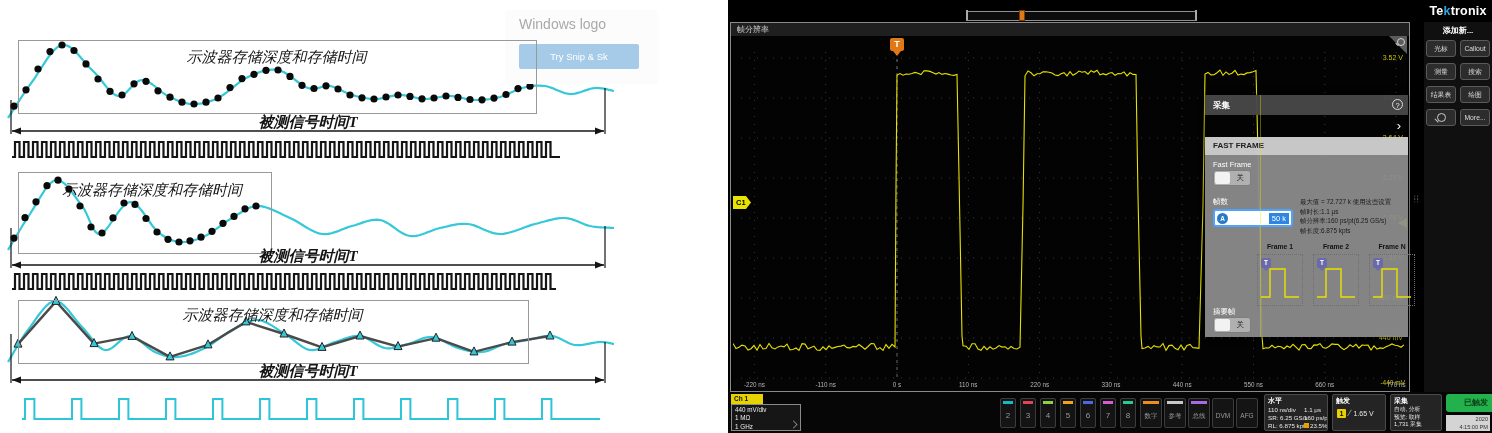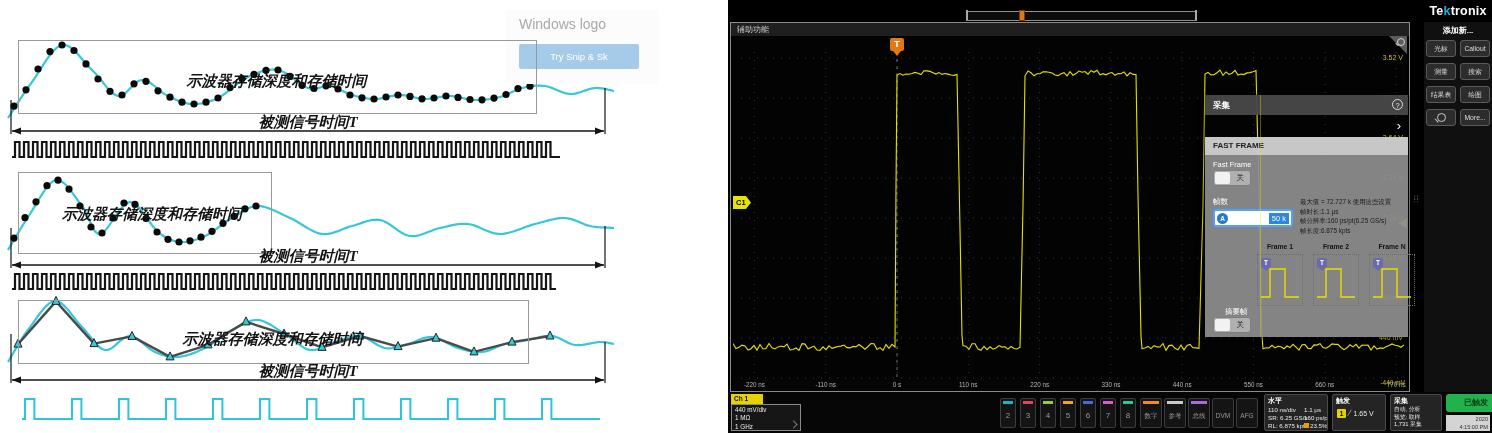--- a/index.html
+++ b/index.html
@@ -1,22 +1,22 @@
 <!DOCTYPE html>
 <html><head>
 <meta charset="utf-8">
 <style>
   html,body{margin:0;padding:0;background:#fff;}
   #stage{position:relative;width:1492px;height:433px;overflow:hidden;background:#fff;
          font-family:"Liberation Sans",sans-serif;}
   
   #left-svg{position:absolute;left:0;top:0;}
   .dbox{position:absolute;border:1px solid #999;background:transparent;}
-  .dtitle{position:absolute;font-family:"Liberation Serif",serif;font-style:italic;font-weight:bold;
-          font-size:15px;color:#141414;text-align:center;white-space:nowrap;margin-top:24px;}
+  .dtitle{position:absolute;font-family:"Liberation Serif",serif;font-style:italic;font-weight:normal;
+          font-size:15px;color:#141414;text-align:center;white-space:nowrap;}
   .dtime{position:absolute;font-family:"Liberation Serif",serif;font-style:italic;font-weight:bold;
          font-size:15px;color:#141414;text-align:center;}
   #win-popup{position:absolute;left:505px;top:10px;width:153px;height:74px;background:#fcfcfc;}
   #win-popup .wp-text{position:absolute;left:14px;top:6px;font-size:14px;color:#a9a9a9;}
   #win-popup .wp-btn{position:absolute;left:14px;top:34px;width:120px;height:25px;background:#a6cbe9;
      color:#fff;font-size:9.5px;display:flex;align-items:center;justify-content:center;border-radius:2px;}
   
   #scope{position:absolute;left:728px;top:0;width:764px;height:433px;background:#000;}
   #menubar{position:absolute;left:0;top:0;width:696px;height:22px;background:#191919;border-bottom:1px solid #2c2c2c;
            display:flex;align-items:center;padding-left:16px;box-sizing:border-box;gap:22px;}
@@ -259,21 +259,21 @@
       </div>
 
     <div id="minimap">
       <span class="mm-end" style="left:-1px;"></span>
       <span class="mm-end" style="right:-1px;"></span>
       <div id="mm-marker"></div>
     </div>
     <div id="trig-caret"></div>
 
     <div id="view">
-      <div id="view-tab">辅助功能</div>
+      <div id="view-tab">帧分辨率</div>
       <div id="grat">
         <svg id="grat-svg" width="674" height="343" viewBox="0 0 674 343">
             <line x1="21.4" y1="16" x2="21.4" y2="340" stroke="#3a3a3a" stroke-width="1" stroke-dasharray="1,7"></line>
             <line x1="92.69999999999999" y1="16" x2="92.69999999999999" y2="340" stroke="#3a3a3a" stroke-width="1" stroke-dasharray="1,7"></line>
             <line x1="164" y1="16" x2="164" y2="340" stroke="#3a3a3a" stroke-width="1" stroke-dasharray="1,7"></line>
             <line x1="235.29999999999998" y1="16" x2="235.29999999999998" y2="340" stroke="#3a3a3a" stroke-width="1" stroke-dasharray="1,7"></line>
             <line x1="306.59999999999997" y1="16" x2="306.59999999999997" y2="340" stroke="#3a3a3a" stroke-width="1" stroke-dasharray="1,7"></line>
             <line x1="377.9" y1="16" x2="377.9" y2="340" stroke="#3a3a3a" stroke-width="1" stroke-dasharray="1,7"></line>
             <line x1="449.19999999999993" y1="16" x2="449.19999999999993" y2="340" stroke="#3a3a3a" stroke-width="1" stroke-dasharray="1,7"></line>
             <line x1="520.5" y1="16" x2="520.5" y2="340" stroke="#3a3a3a" stroke-width="1" stroke-dasharray="1,7"></line>
@@ -352,21 +352,21 @@
               </svg>
             </div>
             <div class="frame-label" style="left: 164px;">Frame N</div>
             <div class="frame-box" style="left: 164px;">
               <div class="t-balloon">T</div>
               <svg width="44" height="50" style="position: absolute; left: 0px; bottom: 0px;">
                 <path d="M3,42 L12,42 L12,14 L27,14 L27,42 L41,42" fill="none" stroke="#e8e000" stroke-width="1.4"></path>
               </svg>
             </div>
           </div>
-        <div class="ff-label" style="left:20px;top:152px;">摘要帧</div>
+        <div class="ff-label" style="left:8px;top:152px;">摘要帧</div>
         <div class="toggle" style="left:8px;top:162px;">
           <span class="knob"></span>
           <span class="tlabel">关</span>
         </div>
       </div>
       <div class="ghost-edge"></div>
     </div>
 
     <div id="sidebar">
       <div id="sidebar-title">添加新...</div>

